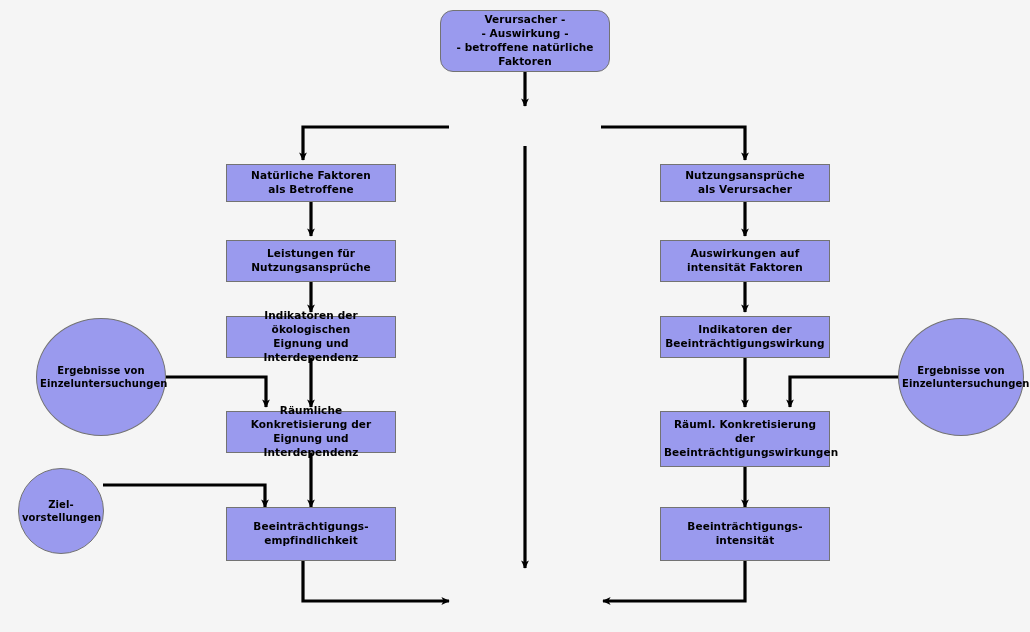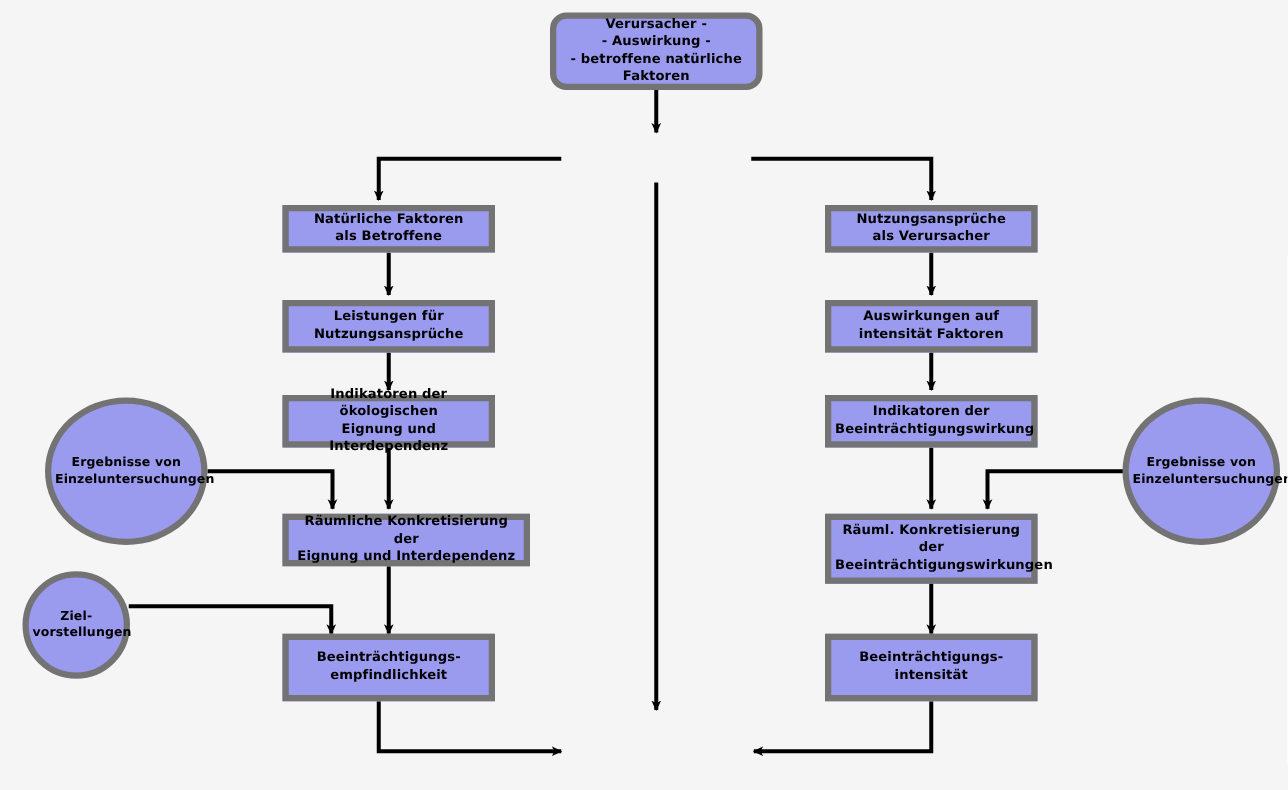--- a/index.html
+++ b/index.html
@@ -21,21 +21,21 @@
     left: 0;
     top: 0;
     width: 1030px;
     height: 632px;
     pointer-events: none;
   }
   .node {
     position: absolute;
     box-sizing: border-box;
     background: #9a9aee;
-    border: 5px solid #737373;
+    border: 1px solid #737373;
     color: #000000;
     font-size: 10.5px;
     font-weight: bold;
     line-height: 1.32;
     text-align: center;
     display: flex;
     align-items: center;
     justify-content: center;
     white-space: pre-line;
     letter-spacing: 0.1px;
@@ -112,21 +112,21 @@
 als Betroffene</span>
   </div>
   <div class="node" style="left:226px; top:240px; width:170px; height:42px;">
     <span class="node-label">Leistungen für
 Nutzungsansprüche</span>
   </div>
   <div class="node" style="left:226px; top:316px; width:170px; height:42px;">
     <span class="node-label">Indikatoren der ökologischen
 Eignung und Interdependenz</span>
   </div>
-  <div class="node" style="left:226px; top:411px; width:198px; height:42px;">
+  <div class="node" style="left:226px; top:411px; width:170px; height:42px;">
     <span class="node-label">Räumliche Konkretisierung der
 Eignung und Interdependenz</span>
   </div>
   <div class="node" style="left:226px; top:507px; width:170px; height:54px;">
     <span class="node-label">Beeinträchtigungs-
 empfindlichkeit</span>
   </div>
 
   <div class="node" style="left:660px; top:164px; width:170px; height:38px;">
     <span class="node-label">Nutzungsansprüche
@@ -146,21 +146,21 @@
   </div>
   <div class="node" style="left:660px; top:507px; width:170px; height:54px;">
     <span class="node-label">Beeinträchtigungs-
 intensität</span>
   </div>
 
   <div class="node circle" style="left:36px; top:318px; width:130px; height:118px; font-size:10px;">
     <span class="node-label">Ergebnisse von
 Einzeluntersuchungen</span>
   </div>
-  <div class="node circle" style="left:18px; top:457px; width:86px; height:86px; font-size:10px;">
+  <div class="node circle" style="left:18px; top:468px; width:86px; height:86px; font-size:10px;">
     <span class="node-label">Ziel-
 vorstellungen</span>
   </div>
   <div class="node circle" style="left:898px; top:318px; width:126px; height:118px; font-size:10px;">
     <span class="node-label">Ergebnisse von
 Einzeluntersuchungen</span>
   </div>
 
 
 </div>

